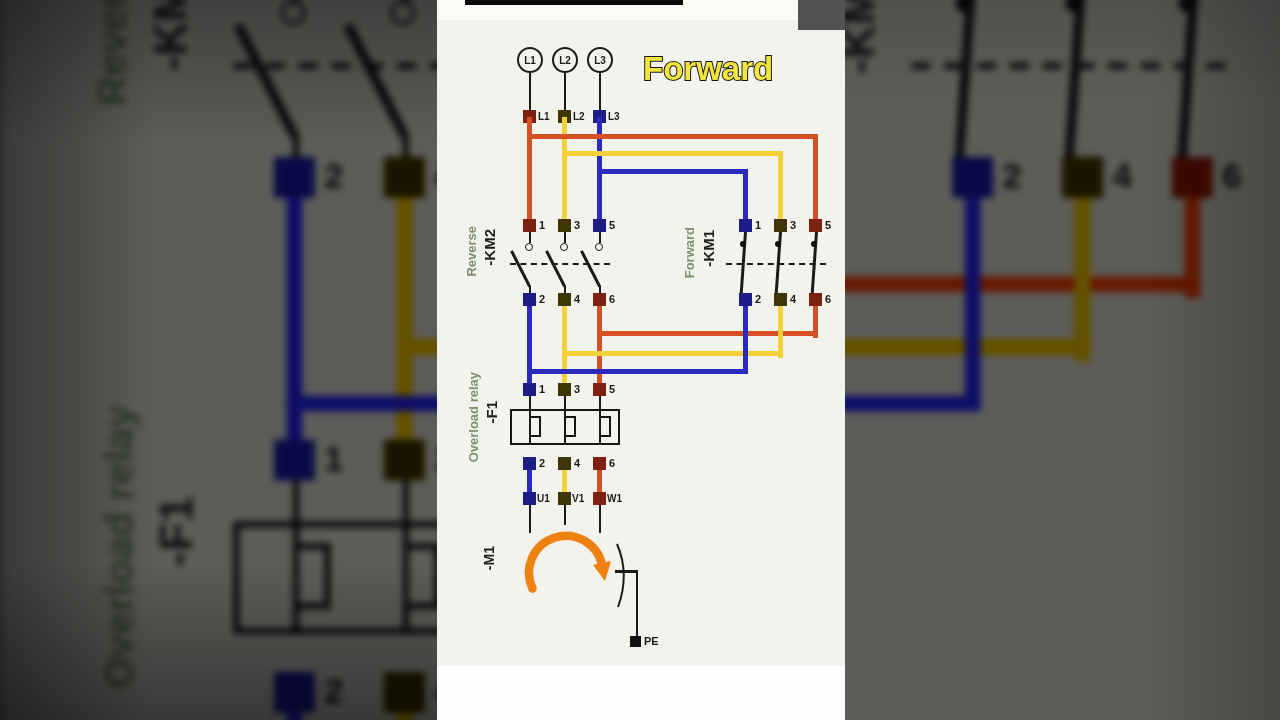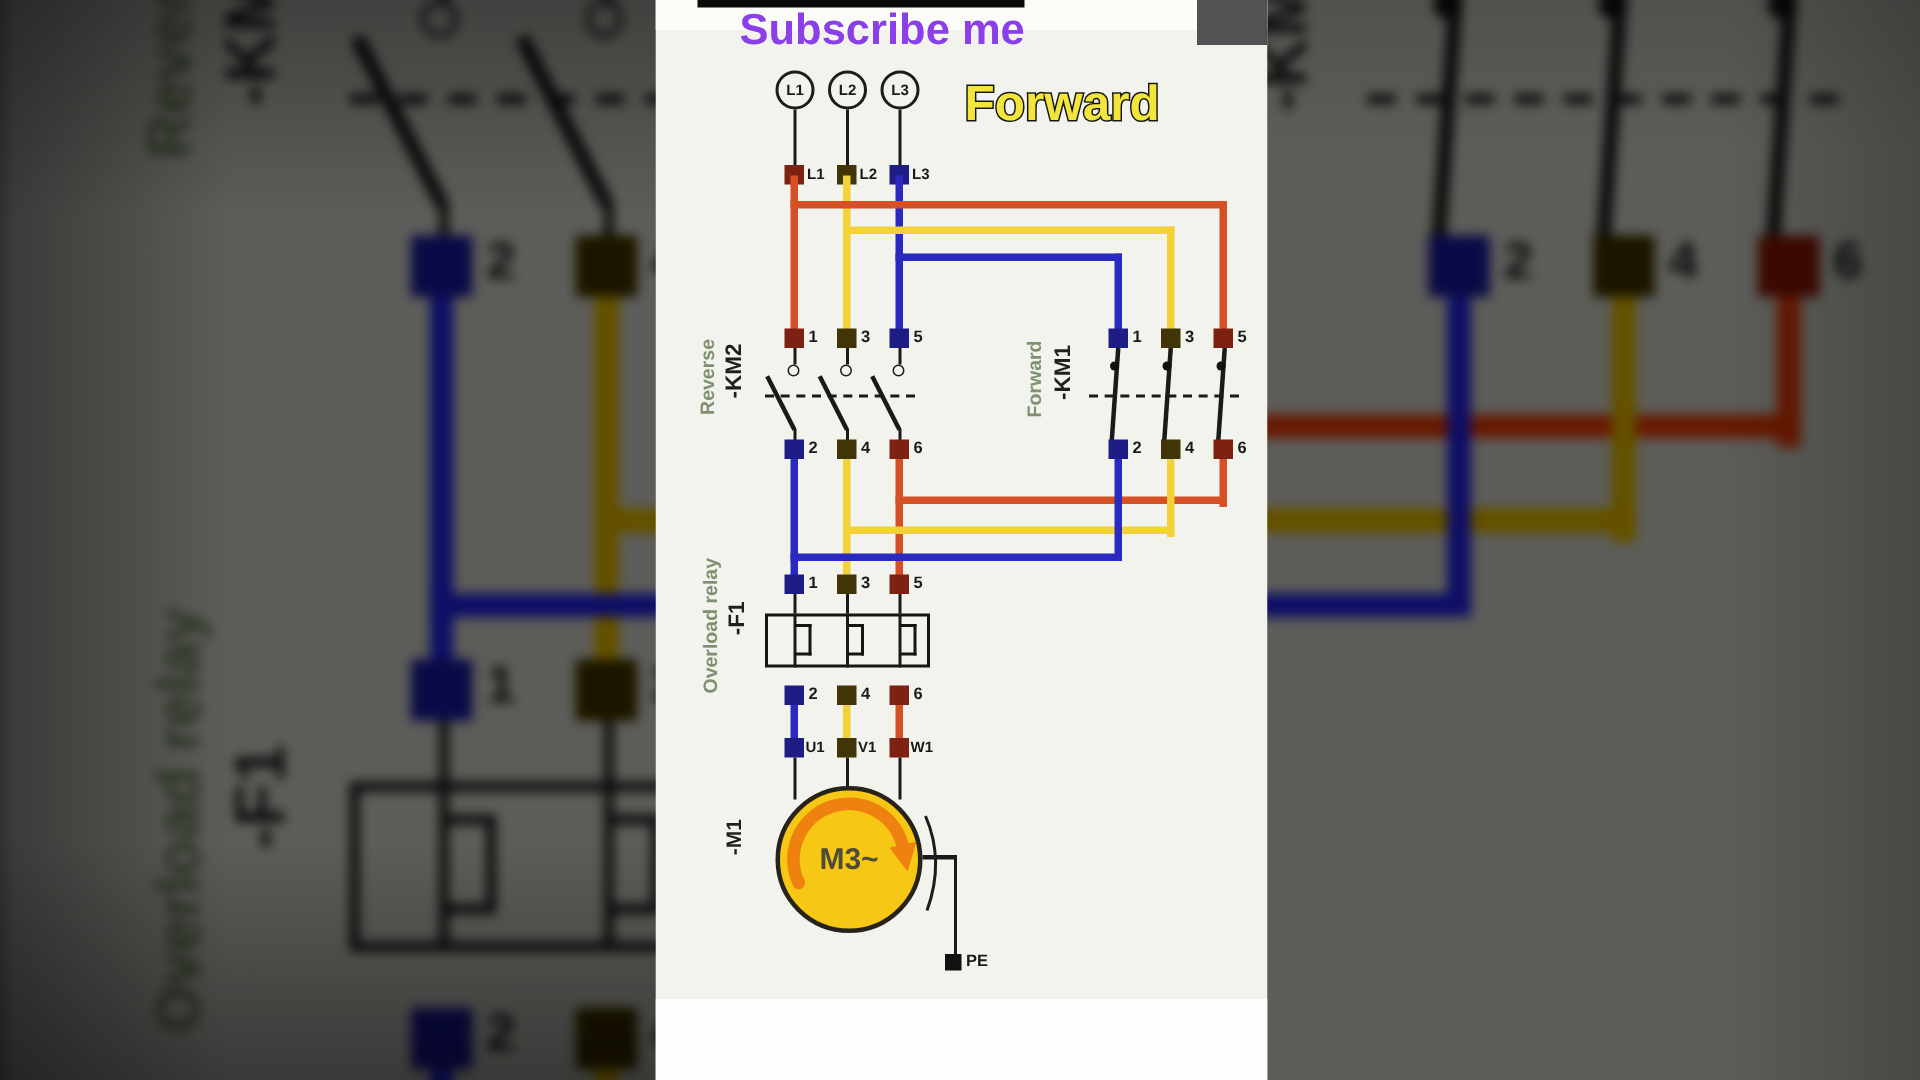--- a/index.html
+++ b/index.html
@@ -158,21 +158,20 @@
   </div>
 
   <div class="panel">
     <div class="frame-inner">
 
       <div class="band-top"></div>
       <div class="corner-gray"></div>
       <div class="bar-black"></div>
       <div class="band-bottom"></div>
 
-      <div class="subscribe">Subscribe me</div>
       <div class="forward-ov">Forward</div>
 
       <div class="supply-circle" style="left:80px;top:47px">
           <span>L1</span>
         </div>
       <div class="supply-circle" style="left:115px;top:47px">
           <span>L2</span>
         </div>
       <div class="supply-circle" style="left:150px;top:47px">
           <span>L3</span>
@@ -291,23 +290,20 @@
       <div class="term t-olv" style="left:121px;top:492px"></div>
       <div class="term t-mar" style="left:156px;top:492px"></div>
       <span class="tls" style="left:100px;top:492px">U1</span>
       <span class="tls" style="left:135px;top:492px">V1</span>
       <span class="tls" style="left:170px;top:492px">W1</span>
       <div class="wire w-blk" style="left:91.5px;top:505px;width:2px;height:28px"></div>
       <div class="wire w-blk" style="left:126.5px;top:505px;width:2px;height:20px"></div>
       <div class="wire w-blk" style="left:161.5px;top:505px;width:2px;height:28px"></div>
 
       <div class="vl vl-black" style="left:44px;top:546px;font-size:14px">-M1</div>
-      <div class="motor">
-        <span class="motor-label">M3~</span>
-      </div>
       <svg class="motor-svg" width="130" height="120" viewBox="0 0 130 120">
         <path d="M 25.5 74.6 A 37 37 0 1 1 95.2 51.3" stroke="#ef8111" stroke-width="8.5" fill="none" stroke-linecap="round"></path>
         <polygon points="104,47 86,51 98,67" fill="#ef8111"></polygon>
         <path d="M 110 30 Q 123 60 111 93" stroke="#1c1c14" stroke-width="2" fill="none"></path>
       </svg>
 
       <div class="wire w-blk" style="left:178px;top:570px;width:23px;height:2.5px"></div>
       <div class="wire w-blk" style="left:198.5px;top:570px;width:2.5px;height:68px"></div>
       <div class="term t-blk" style="left:193px;top:636px;width:11px;height:11px"></div>
       <span class="tl" style="left:207px;top:635px">PE</span>

